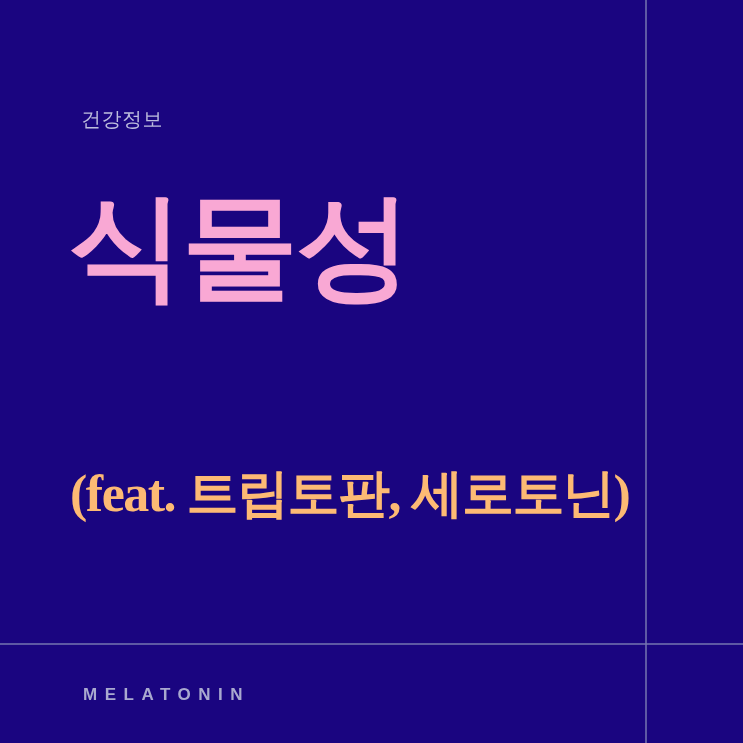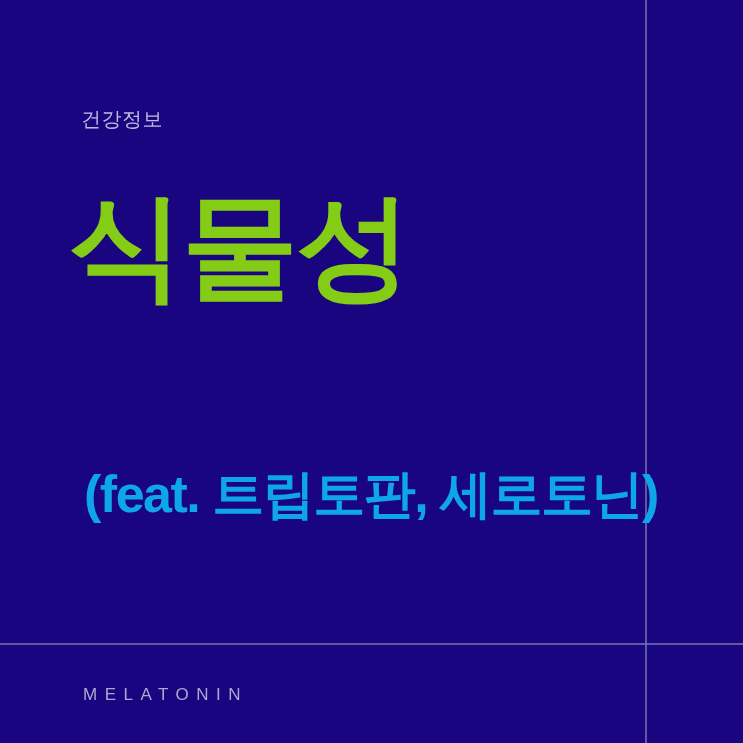--- a/index.html
+++ b/index.html
@@ -54,52 +54,53 @@
   
   .headline {
     position: absolute;
     left: 68px;
     top: 176px;
     width: 620px;
   }
 
   .headline-line {
     display: block;
-    color: #84cc16;
+    color: #f9a8d4;
     font-weight: 700;
     font-size: 116px;
     line-height: 140px;
     letter-spacing: -2px;
     white-space: nowrap;
   }
 
   .headline-line.l2 {
     margin-top: -4px;
   }
 
   
   .subtitle {
     position: absolute;
-    left: 84px;
+    left: 70px;
     top: 463px;
-    color: #0ea5e9;
+    color: #fdba74;
     font-weight: 700;
     font-size: 52px;
     line-height: 62px;
     letter-spacing: -1.5px;
     white-space: nowrap;
+    font-family: Liberation Serif, serif;
   }
 
   
   .wordmark {
     position: absolute;
     left: 83px;
     top: 685px;
     font-size: 17px;
-    font-weight: 400;
+    font-weight: 700;
     letter-spacing: 7.5px;
     color: #a9a9cf;
     white-space: nowrap;
   }
 </style>
 </head>
 <body>
 
 <div id="card">
 

